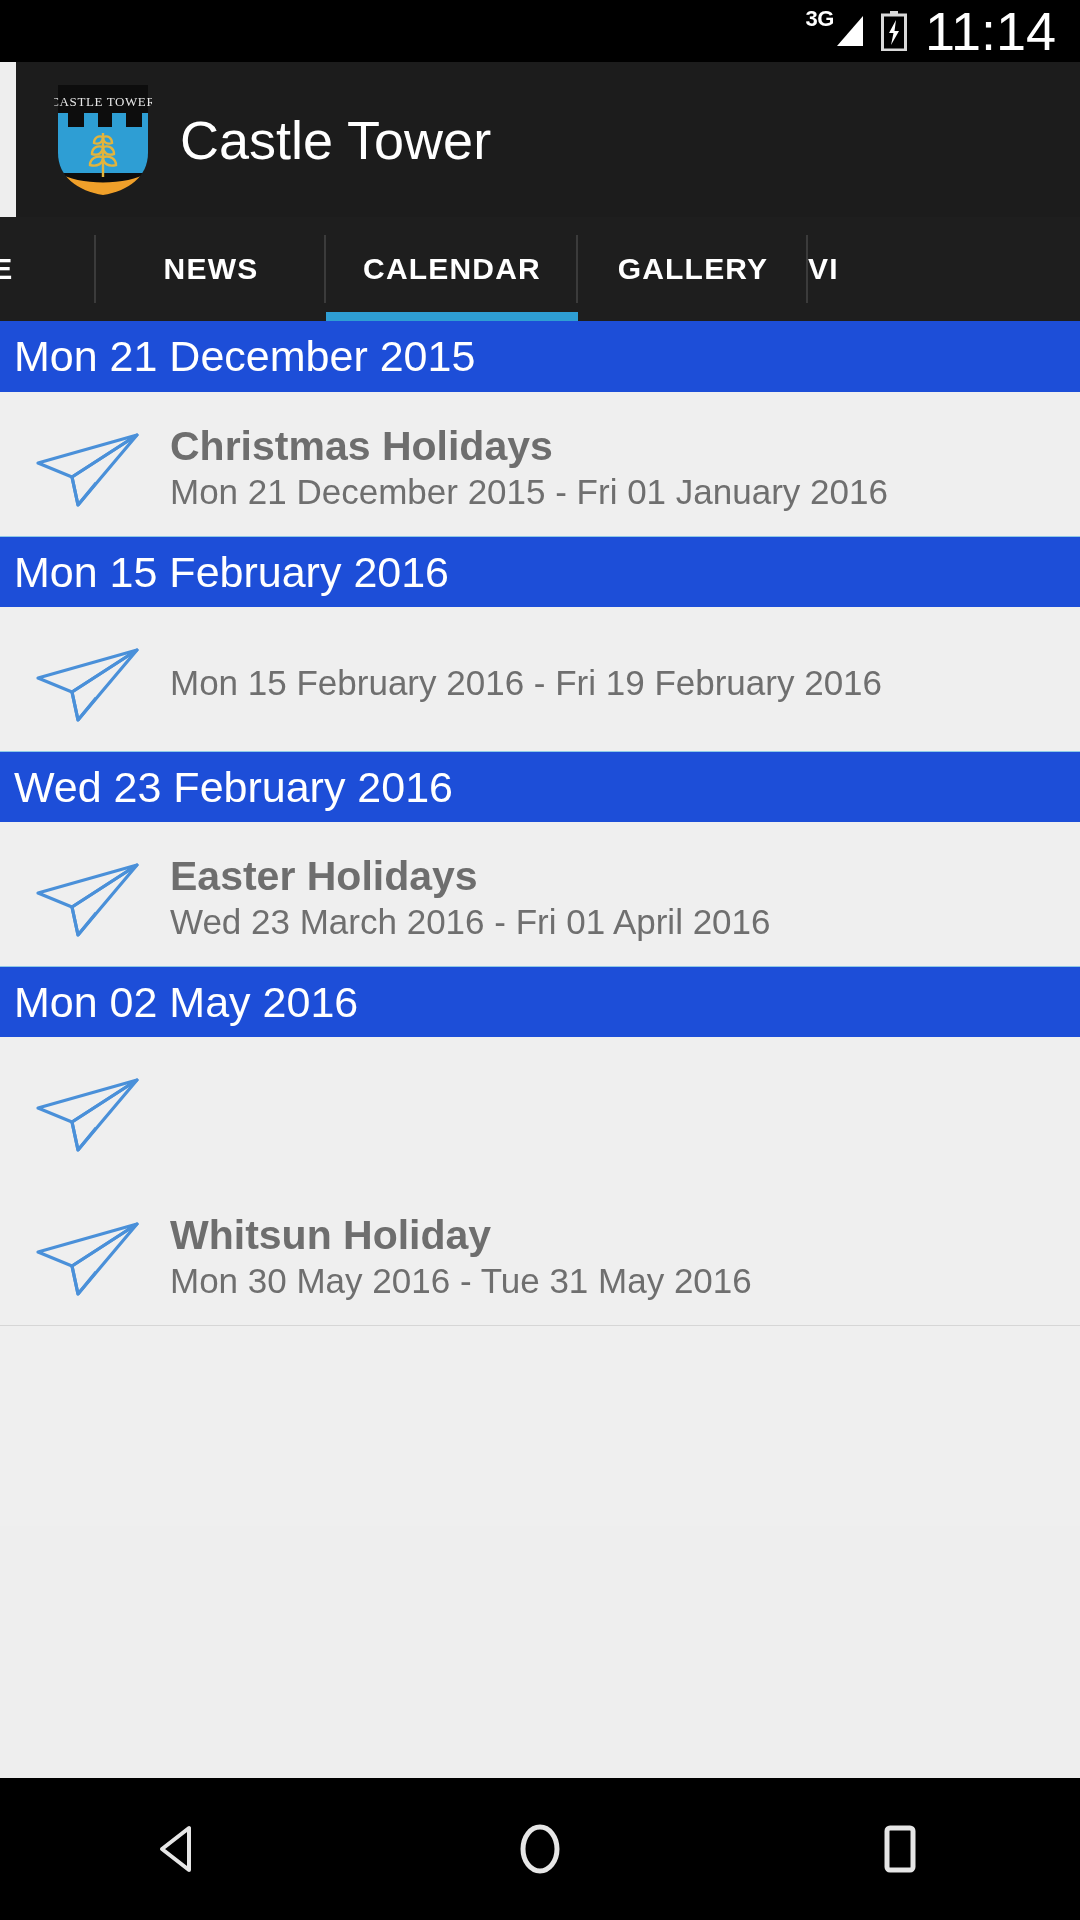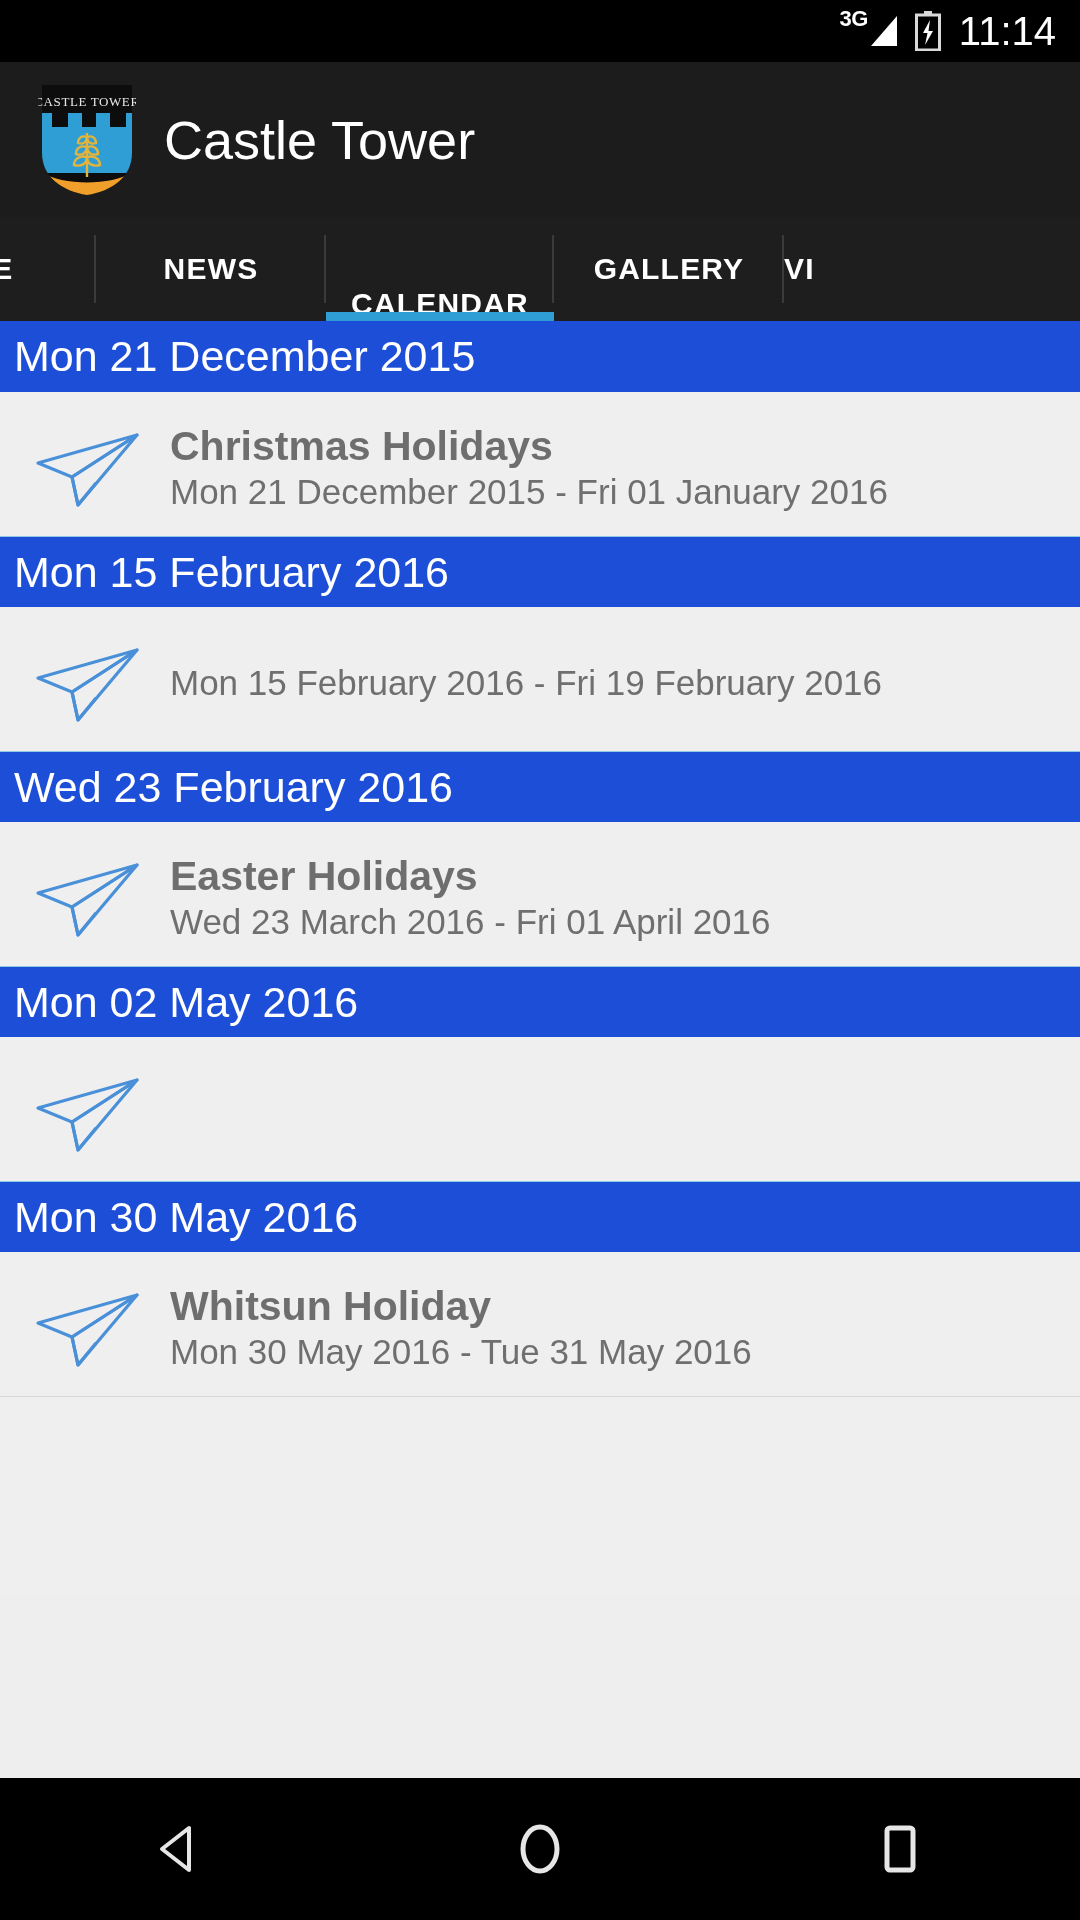--- a/index.html
+++ b/index.html
@@ -14,46 +14,46 @@
   
   .statusbar {
     height:62px; background:#000000; flex:0 0 62px;
     display:flex; align-items:center; justify-content:flex-end;
     padding-right:24px; gap:0px;
   }
   .sb-3g { color:#ffffff; font-size:22px; font-weight:bold; line-height:1;
            align-self:flex-start; margin-top:8px; letter-spacing:-.5px; }
   .sb-signal { width:30px; height:34px; margin-left:1px; margin-right:16px; position:relative; align-self:center; }
   .sb-battery { width:26px; height:40px; margin-right:18px; position:relative; align-self:center; }
-  .sb-clock { color:#ffffff; font-size:40px; font-weight:400; letter-spacing:0px; line-height:1; }
+  .sb-clock { color:#ffffff; font-size:54px; font-weight:400; letter-spacing:0px; line-height:1; }
 
   
   .appbar {
     height:155px; flex:0 0 155px; background:#1c1c1c;
-    display:flex; align-items:center; padding-left:38px;
+    display:flex; align-items:center; padding-left:38px;margin-left:16px;
   }
   .logo { width:98px; height:118px; flex:0 0 98px; position:relative; }
   .app-title { color:#ffffff; font-size:54px; font-weight:400; margin-left:28px;
                letter-spacing:0px; white-space:nowrap; }
 
   
   .tabbar {
     height:104px; flex:0 0 104px; background:#1e1e1e;
     display:flex; align-items:stretch; overflow:hidden; position:relative;
   }
   .tab {
     display:flex; align-items:center; justify-content:center;
     color:#ffffff; font-size:30px; font-weight:bold; letter-spacing:1.2px;
     position:relative; flex:0 0 auto; white-space:nowrap;
   }
   .tab .divider { position:absolute; right:0; top:18px; bottom:18px; width:2px; background:#3b3b3b; }
   .tab.clipped-left { width:96px; justify-content:flex-start; padding-left:0; }
   .tab.clipped-left span { margin-left:-34px; }
   .tab.w-news { width:230px; }
-  .tab.w-cal  { width:228px;align-items:flex-end; }
+  .tab.w-cal  { width:252px; }
   .tab.w-gal  { width:230px; }
   .tab.clipped-right { width:100px; justify-content:flex-start; }
   .tab.active::after {
     content:""; position:absolute; left:0; right:0; bottom:0; height:9px; background:#2e9ed4;
   }
 
   
   .list { flex:1 1 auto; background:#eeeeee; overflow:hidden; }
   .date-header {
     background:#1d4ed8; height:71px; display:flex; align-items:center;
@@ -220,23 +220,20 @@
         <svg width="118" height="86" viewBox="0 0 118 86">
           <g fill="none" stroke="#4a90d9" stroke-width="3.2" stroke-linejoin="round">
             <path d="M111,10 L12,38 L46,52 Z"></path>
             <path d="M111,10 L46,52 L52,80 Z"></path>
             <path d="M46,52 L52,80 L70,58"></path>
           </g>
         </svg>
       </div>
     </div>
 
-    <div class="date-header">
-      <div class="date-header-text">Mon 30 May 2016</div>
-    </div>
     <div class="event-row">
       <div class="plane-wrap">
         <svg width="118" height="86" viewBox="0 0 118 86">
           <g fill="none" stroke="#4a90d9" stroke-width="3.2" stroke-linejoin="round">
             <path d="M111,10 L12,38 L46,52 Z"></path>
             <path d="M111,10 L46,52 L52,80 Z"></path>
             <path d="M46,52 L52,80 L70,58"></path>
           </g>
         </svg>
       </div>

